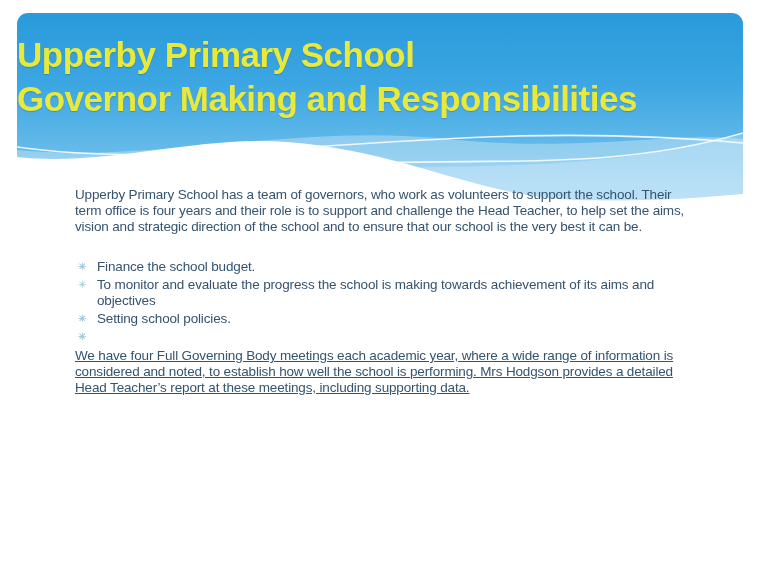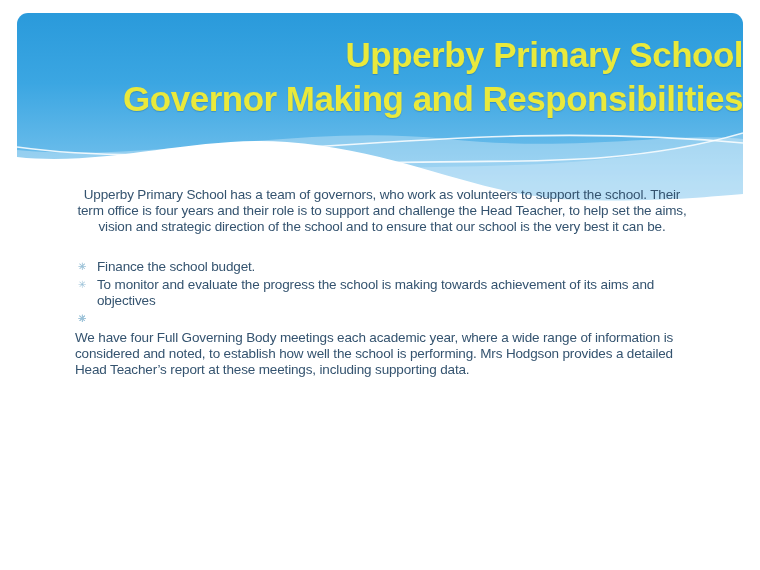--- a/index.html
+++ b/index.html
@@ -23,21 +23,21 @@
     width: 726px;
     height: 200px;
     border-radius: 11px 11px 0 0;
     background: linear-gradient(180deg, #2a9adb 0%, #3ba6e2 35%, #61b8e9 65%, #8fcdf1 100%);
     overflow: hidden;
   }
   .title-block {
     position: relative;
     z-index: 2;
     padding-top: 20px;
-    text-align: right;
+    text-align: left;
     color: #e9e93c;
     font-weight: bold;
     font-size: 35px;
     line-height: 44px;
     letter-spacing: -0.5px;
     text-shadow: 0 1px 1px rgba(0,60,110,0.25);
   }
   .waves {
     position: absolute;
     left: 0;
@@ -53,41 +53,41 @@
     left: 75px;
     top: 187px;
     width: 614px;
     z-index: 3;
     color: #34536f;
     font-size: 13.5px;
     line-height: 16px;
     letter-spacing: -0.15px;
   }
   .body-text p { margin: 0; }
-  .para-intro   { margin-bottom: 24px !important; text-align: center; }
+  .para-intro   { margin-bottom: 24px !important; }
   .list-intro   { margin-bottom: 5px !important; }
   .resp-list {
     list-style: none;
     margin: 0 0 21px 0;
     padding: 0;
   }
   .resp-list li {
     position: relative;
     padding-left: 22px;
     margin: 2px 0;
   }
   .resp-list .bullet {
     position: absolute;
     left: 3px;
     top: 2px;
     font-size: 10px;
     line-height: 12px;
     color: #9cc2d8;
   }
-  .para-meetings { margin-bottom: 19px !important; }
+  .para-meetings { margin-bottom: 19px !important; text-decoration: underline; }
 </style>
 </head>
 <body>
 
 <div class="slide">
 
   <div class="banner">
     <div class="title-block">
       <div>Upperby Primary School</div>
       <div>Governor Making and Responsibilities</div>
@@ -116,20 +116,21 @@
       </li>
       <li>
         <span class="bullet">✳</span>
         <span>To monitor and evaluate the progress the school is making towards achievement of its aims and objectives</span>
       </li>
       <li>
         <span class="bullet">✳</span>
       </li>
       <li>
         <span class="bullet">✳</span>
+        <span>Setting school policies.</span>
       </li>
       <li>
         <span class="bullet">✳</span>
       </li>
       <li>
         <span class="bullet">✳</span>
       </li>
     </ul>
 
     <p class="para-meetings">We have four Full Governing Body meetings each academic year, where a wide range of information is considered and noted, to establish how well the school is performing. Mrs Hodgson provides a detailed Head Teacher’s report at these meetings, including supporting data.</p>

